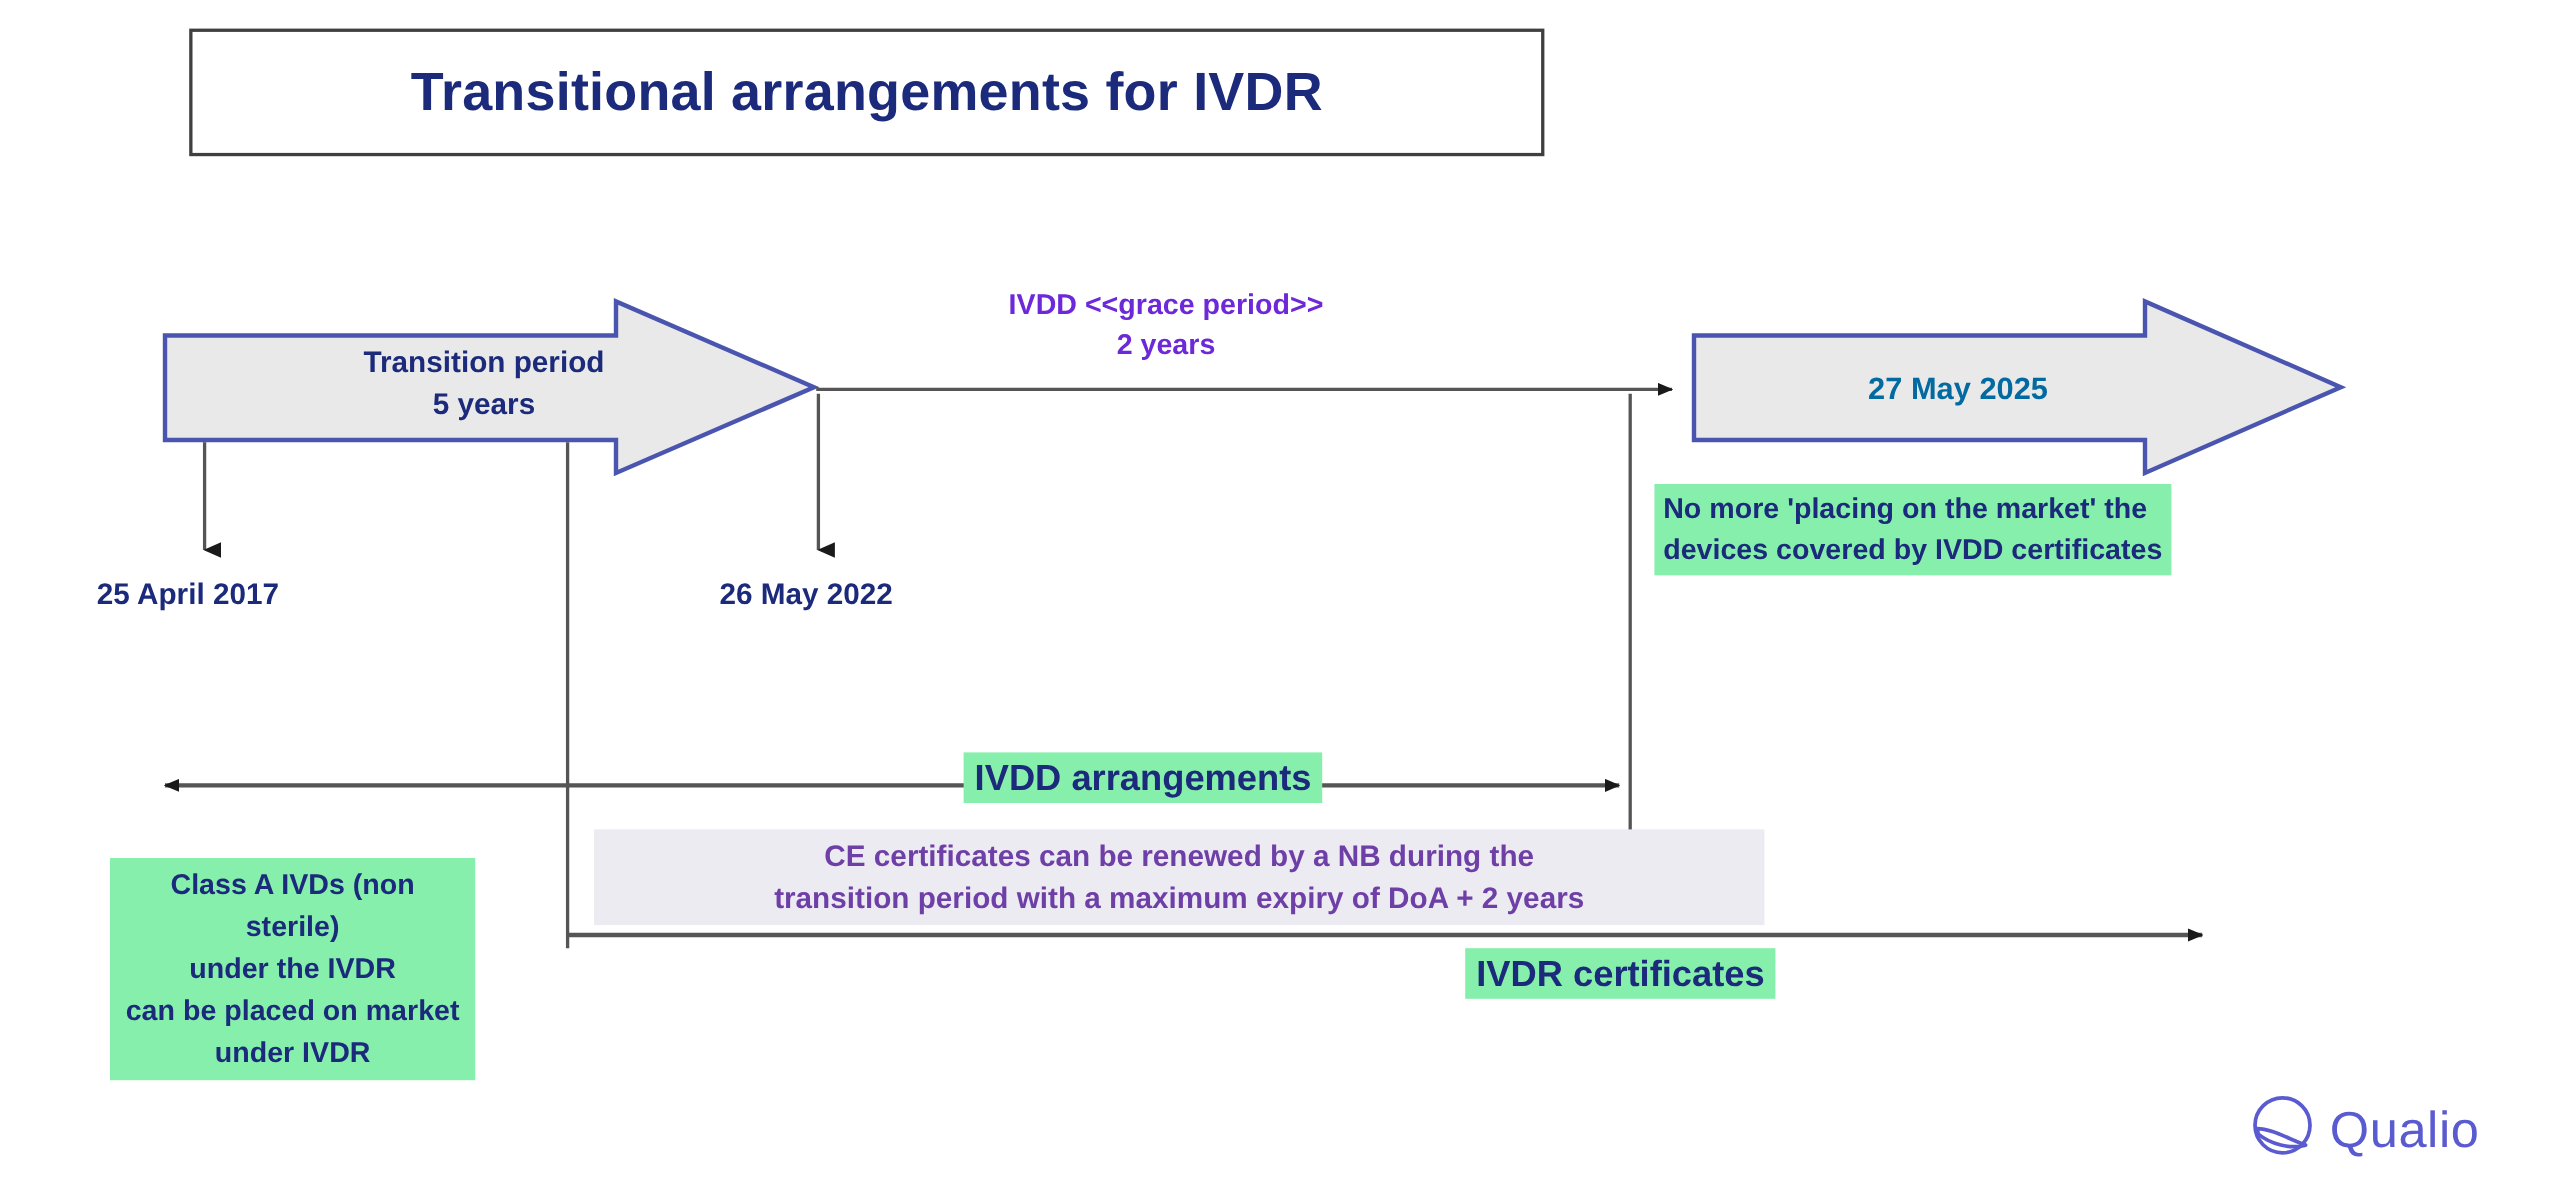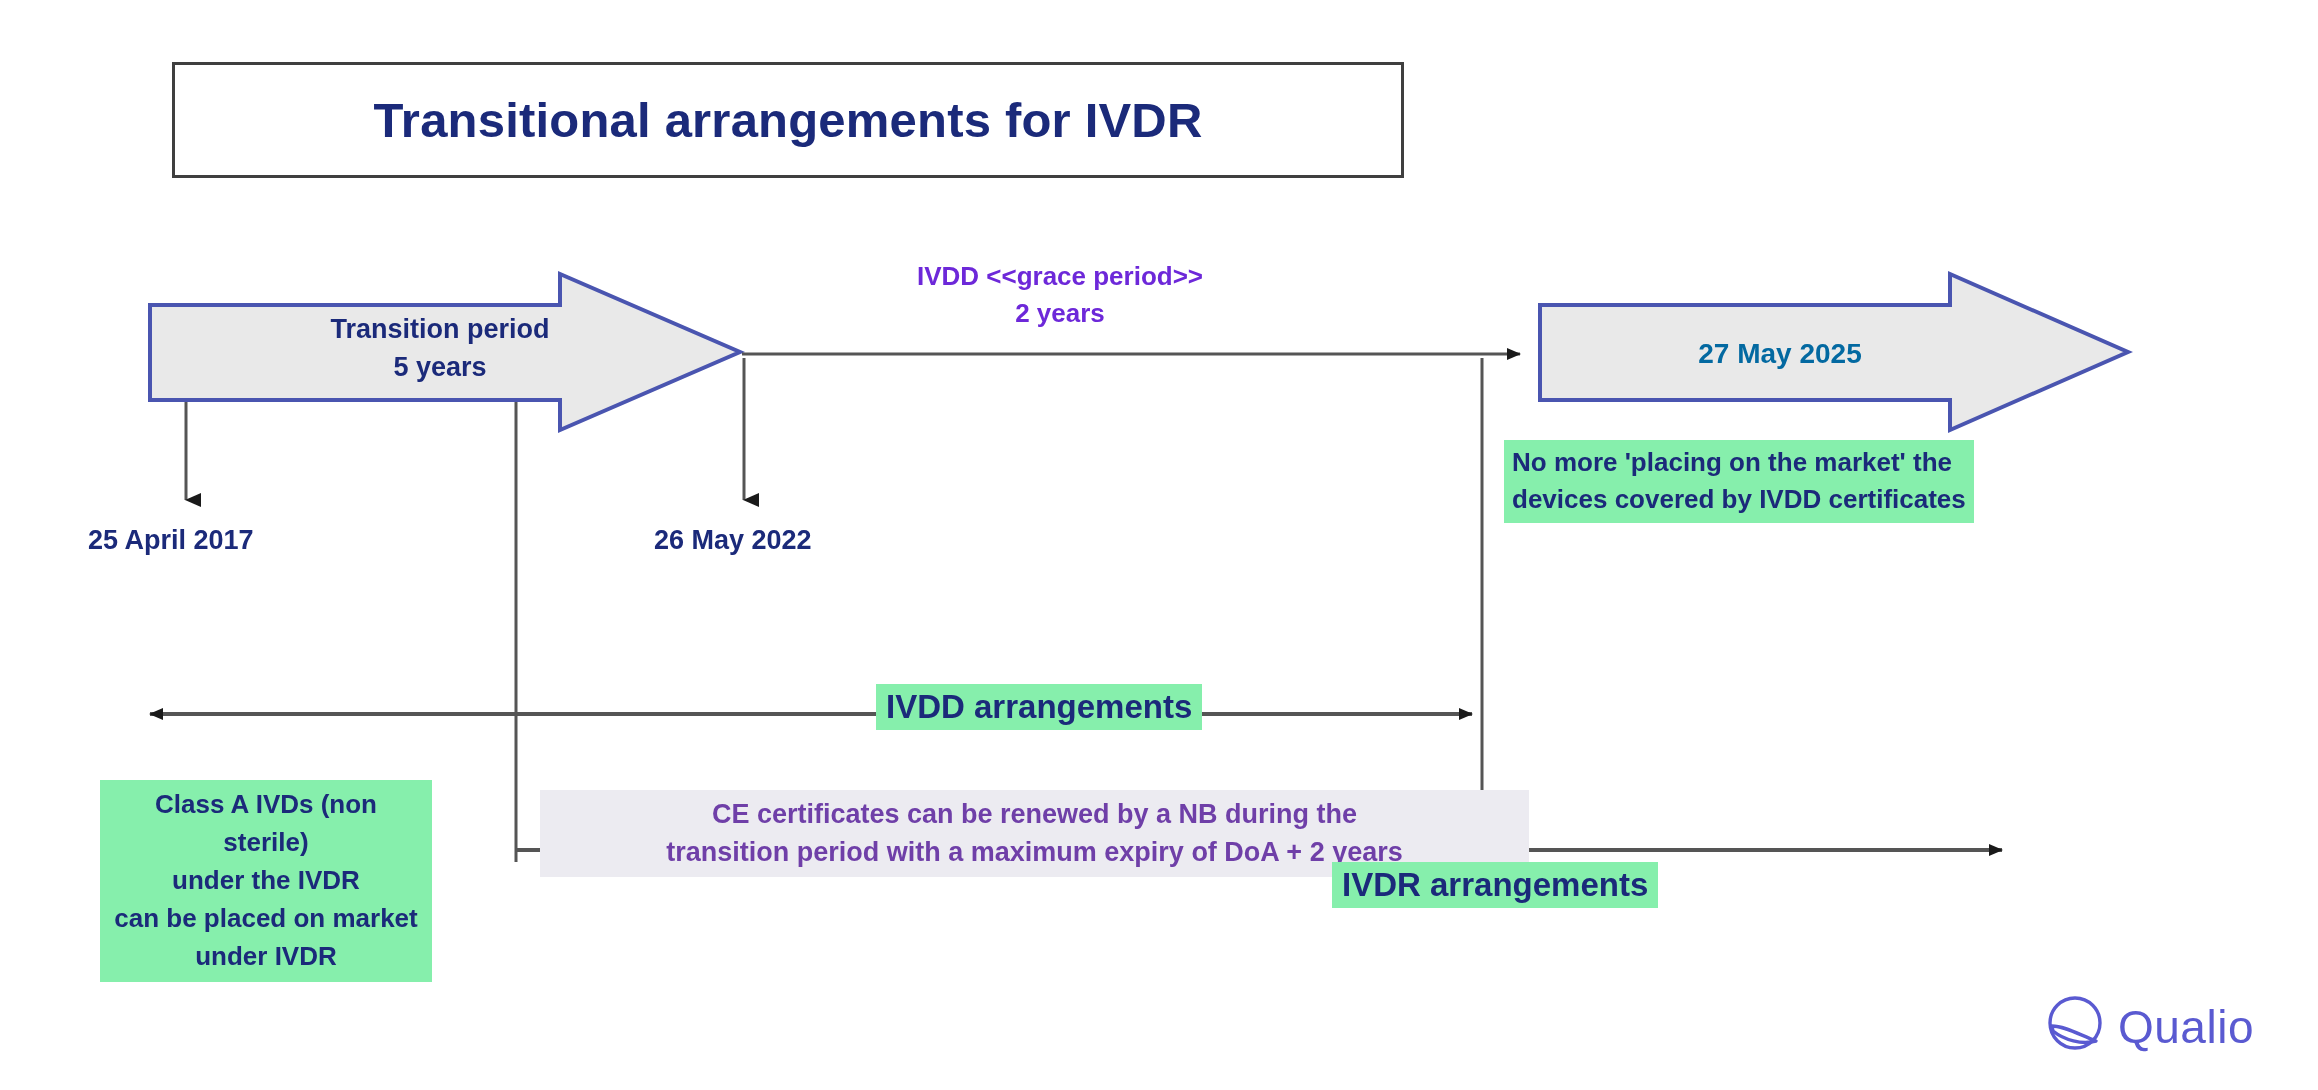--- a/index.html
+++ b/index.html
@@ -30,21 +30,20 @@
     left: 172px;
     top: 26px;
     width: 1232px;
     height: 116px;
     border: 3px solid #3f3f3f;
     background: #ffffff;
     display: flex;
     align-items: center;
     justify-content: center;
     box-sizing: border-box;
-    margin-top: 36px;
   }
   #title-text {
     color: #1b2a7a;
     font-size: 49px;
     font-weight: bold;
     letter-spacing: 0.2px;
     white-space: nowrap;
   }
 
   
@@ -120,27 +119,26 @@
   }
   #ivdd-cert-label {
     left: 876px;
     top: 684px;
     font-size: 33px;
     padding: 4px 10px;
   }
   #ce-renew-block {
     left: 540px;
     top: 754px;
-    width: 989px;
+    width: 1064px;
     font-size: 27px;
     line-height: 1.42;
     padding: 5px 17px;
     text-align: center;
     box-sizing: border-box;
-    margin-top: 36px;
   }
   #class-a-block {
     left: 100px;
     top: 780px;
     width: 332px;
     font-size: 26px;
     line-height: 1.46;
     padding: 6px 10px;
     text-align: center;
     box-sizing: border-box;
@@ -243,21 +241,21 @@
   </div>
 
   <div class="abs navy hl" id="class-a-block">
     <div>Class A IVDs (non sterile)</div>
     <div>under the IVDR</div>
     <div>can be placed on market</div>
     <div>under IVDR</div>
   </div>
 
 
-  <div class="abs navy hl" id="ivdr-cert-label">IVDR arrangements</div>
+  <div class="abs navy hl" id="ivdr-cert-label">IVDR certificates</div>
 
   <div class="abs" id="qualio-logo">
     <svg width="62" height="62" viewBox="0 0 62 62">
       <circle cx="31" cy="31" r="25" fill="none" stroke="#5a5ad1" stroke-width="3.4"></circle>
       <path d="M8 34 C20 34 34 42 52 49 C38 53 20 48 9 39 Z" fill="none" stroke="#5a5ad1" stroke-width="3.4" stroke-linejoin="round"></path>
     </svg>
     <span id="qualio-word">Qualio</span>
   </div>
 
 </div>

